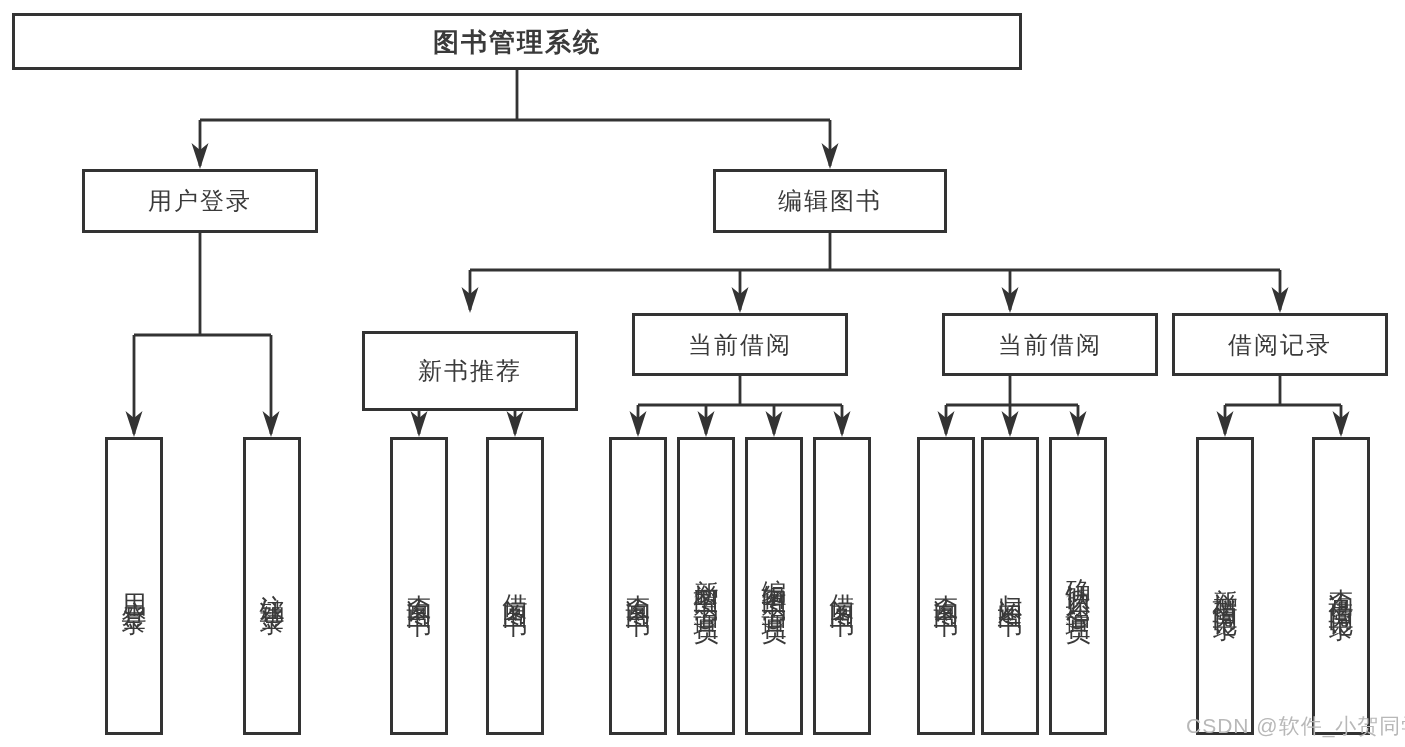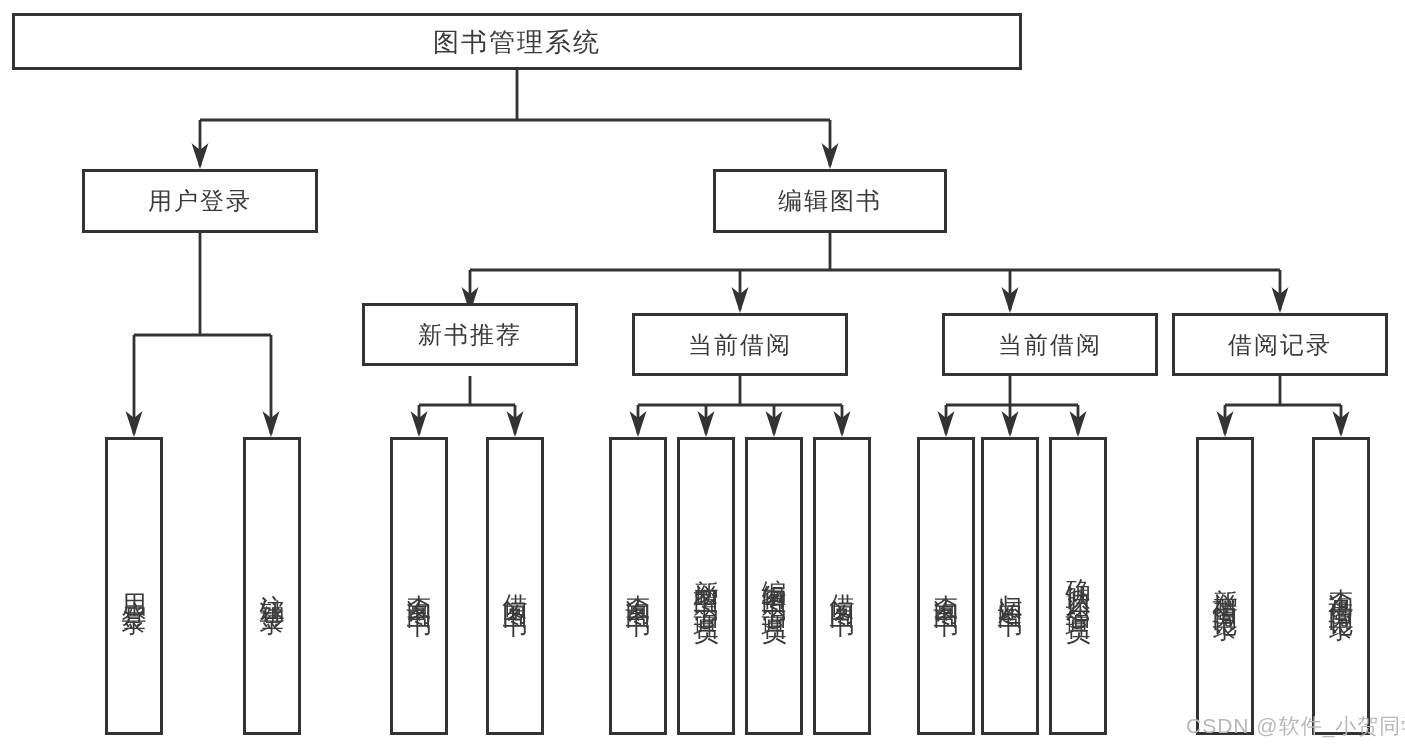--- a/index.html
+++ b/index.html
@@ -30,21 +30,21 @@
     display: flex;
     align-items: center;
     justify-content: center;
     color: #3a3a3a;
     z-index: 2;
   }
   .node .lbl {
     white-space: nowrap;
     line-height: 1;
   }
-  .h-lvl1 { font-size: 26px; letter-spacing: 2px; }
+  .h-lvl1 { font-size: 26px; letter-spacing: 2px; font-weight: bold; }
   .h-lvl2 { font-size: 24px; letter-spacing: 2px; }
   .vbox .lbl {
     writing-mode: vertical-rl;
     text-orientation: mixed;
     font-size: 25px;
     letter-spacing: 6px;
     white-space: nowrap;
   }
   #watermark {
     position: absolute;
@@ -102,21 +102,21 @@
     <span class="lbl">图书管理系统</span>
   </div>
 
   <div class="node h-lvl2" style="left:82px; top:169px; width:236px; height:64px;">
     <span class="lbl">用户登录</span>
   </div>
   <div class="node h-lvl2" style="left:713px; top:169px; width:234px; height:64px;">
     <span class="lbl">编辑图书</span>
   </div>
 
-  <div class="node h-lvl2" style="left:362px; top:303px; width:216px; height:63px;align-items:center;">
+  <div class="node h-lvl2" style="left:362px; top:331px; width:216px; height:80px;align-items:center;">
     <span class="lbl">新书推荐</span>
   </div>
   <div class="node h-lvl2" style="left:632px; top:313px; width:216px; height:63px;">
     <span class="lbl">当前借阅</span>
   </div>
   <div class="node h-lvl2" style="left:902px; top:313px; width:216px; height:63px;margin-left:40px;">
     <span class="lbl">当前借阅</span>
   </div>
   <div class="node h-lvl2" style="left:1172px; top:313px; width:216px; height:63px;">
     <span class="lbl">借阅记录</span>

